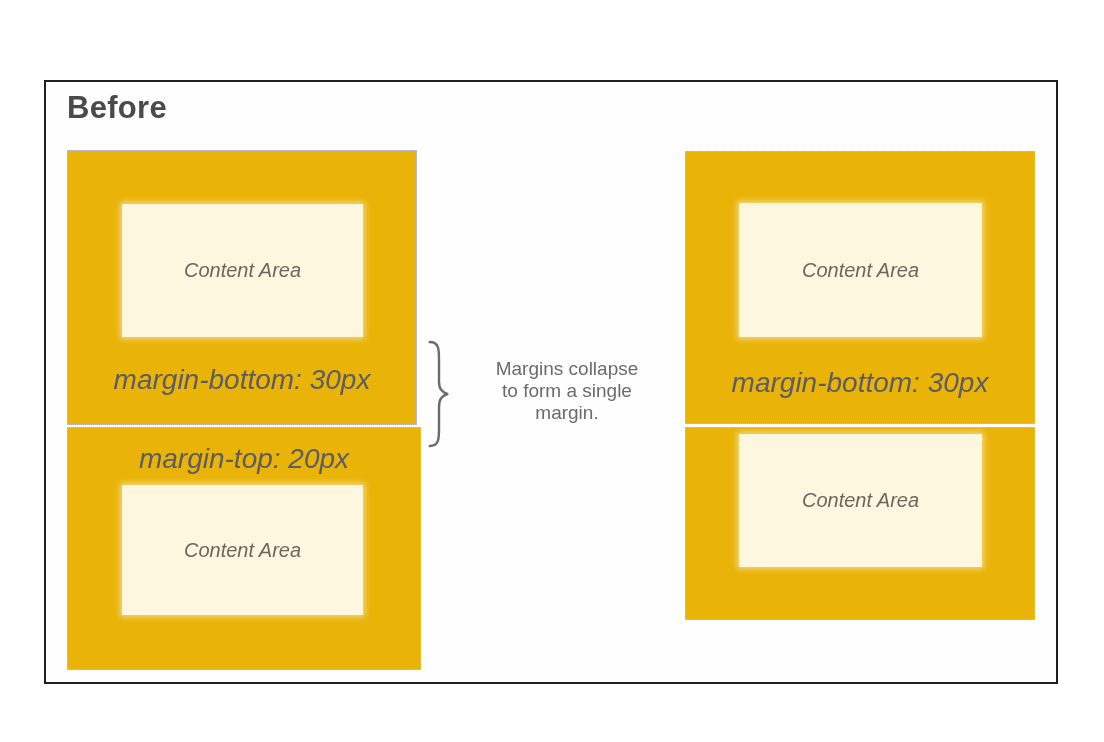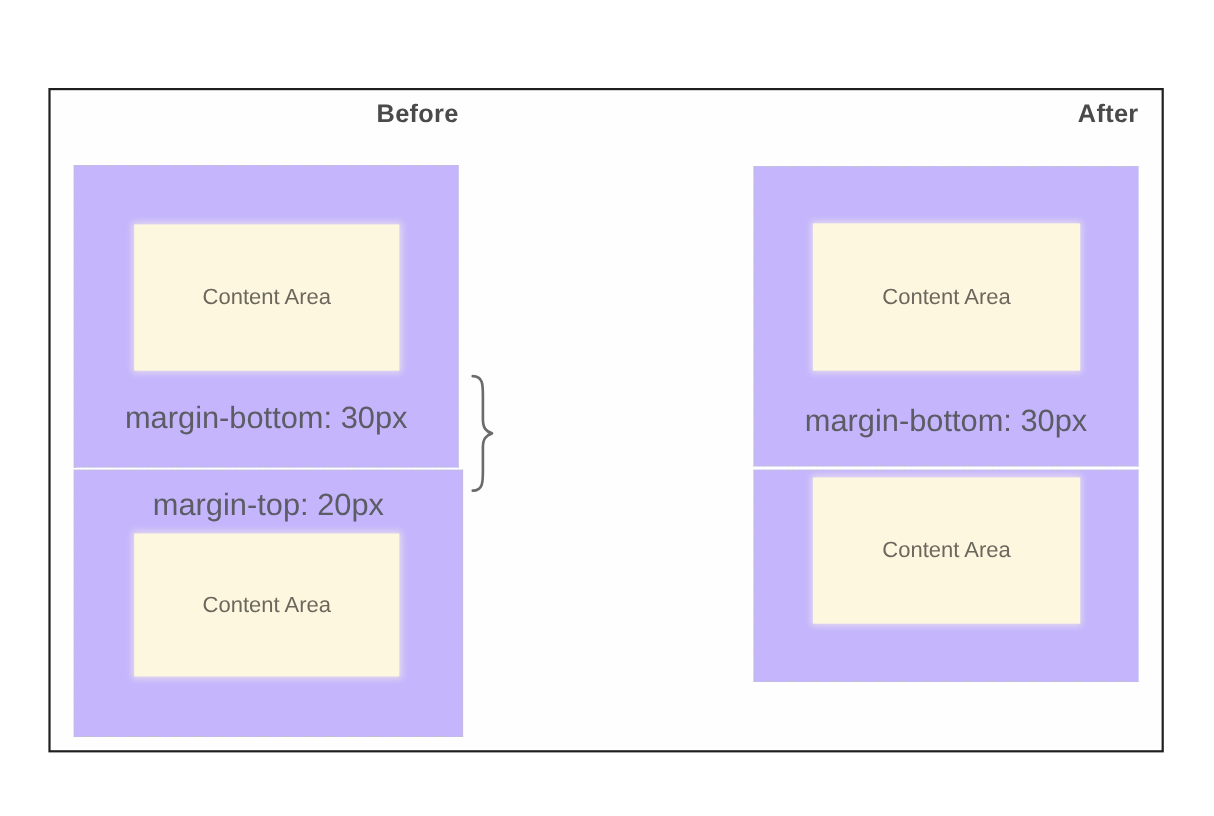--- a/index.html
+++ b/index.html
@@ -20,34 +20,35 @@
     position: absolute;
     left: 44px;
     top: 80px;
     width: 1010px;
     height: 600px;
     border: 2px solid #1f1f1f;
     background: #fefefe;
   }
   .panel-title {
     position: absolute;
-    text-align: right;
-    font-size: 23px;
+    text-align: left;
+    font-size: 31px;
     font-weight: bold;
     color: #4a4a4a;
     letter-spacing: 0.3px;
   }
   .title-before { left: 21px; top: 8px; width: 350px; }
   .title-after  { left: 639px; top: 8px; width: 350px; }
 
   .margin-box {
     position: absolute;
-    background: #c4b5fd;
+    background: #eab308;
     border: 1px dotted #c3c0cf;
     box-sizing: border-box;
+    font-style: italic;
   }
   .b-box1 { left: 21px;  top: 68px;  width: 350px; height: 275px; }
   .b-box2 { left: 21px;  top: 345px; width: 354px; height: 243px; }
   .a-box1 { left: 639px; top: 69px;  width: 350px; height: 273px; }
   .a-box2 { left: 639px; top: 345px; width: 350px; height: 193px; }
 
   .content-box {
     position: absolute;
     background: #fdf7e0;
     display: flex;
@@ -113,22 +114,26 @@
       <div class="content-box b-content2">
         <span>Content Area</span>
       </div>
     </div>
 
     <svg class="brace" viewBox="0 0 26 112" preserveAspectRatio="none">
       <path d="M3,3 C13,3 13,11 13,21 L13,43 C13,51 16,54 22,56
                C16,58 13,61 13,69 L13,91 C13,101 13,109 3,109" fill="none" stroke="#6b6b6b" stroke-width="2.6" stroke-linecap="round" stroke-linejoin="round"></path>
     </svg>
 
+    <div class="annotation">
+      <div>Margins collapse</div>
+      <div>to form a single</div>
+      <div>margin.</div>
+    </div>
 
-    <div class="panel-title title-after">After</div>
 
     <div class="margin-box a-box1">
       <div class="content-box a-content1">
         <span>Content Area</span>
       </div>
       <div class="margin-label a-label1">margin-bottom: 30px</div>
     </div>
 
     <div class="margin-box a-box2">
       <div class="content-box a-content2">

